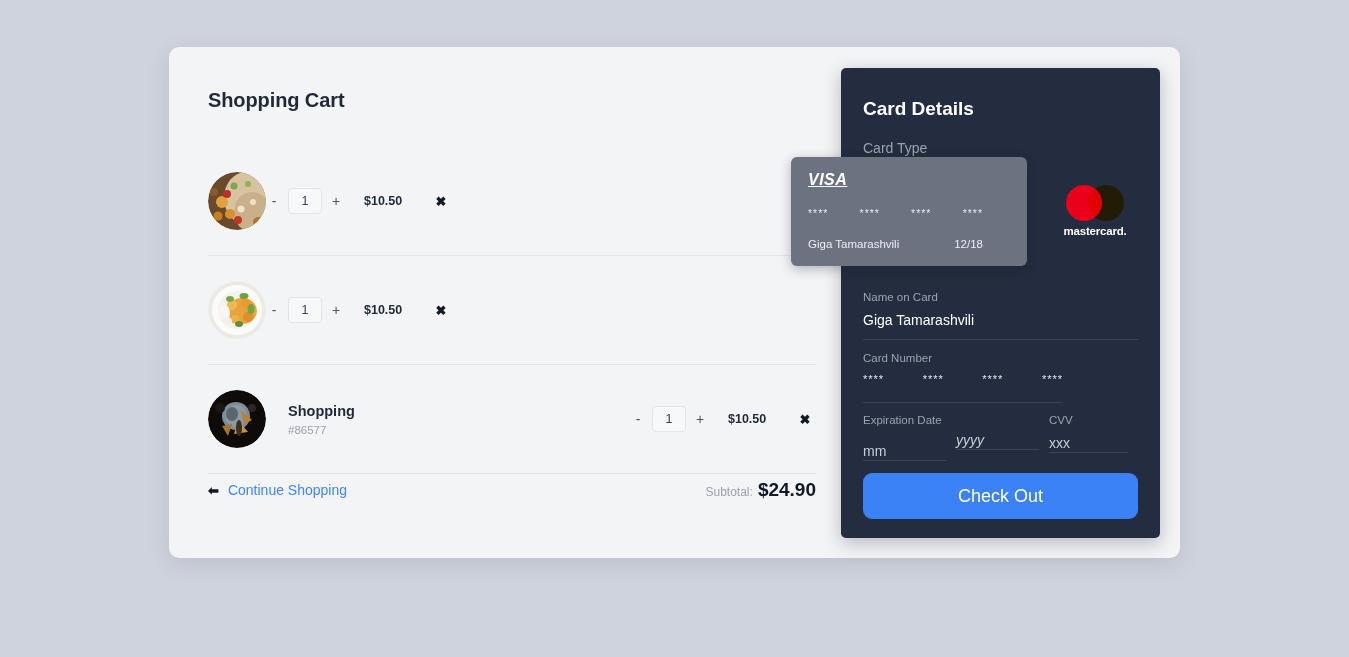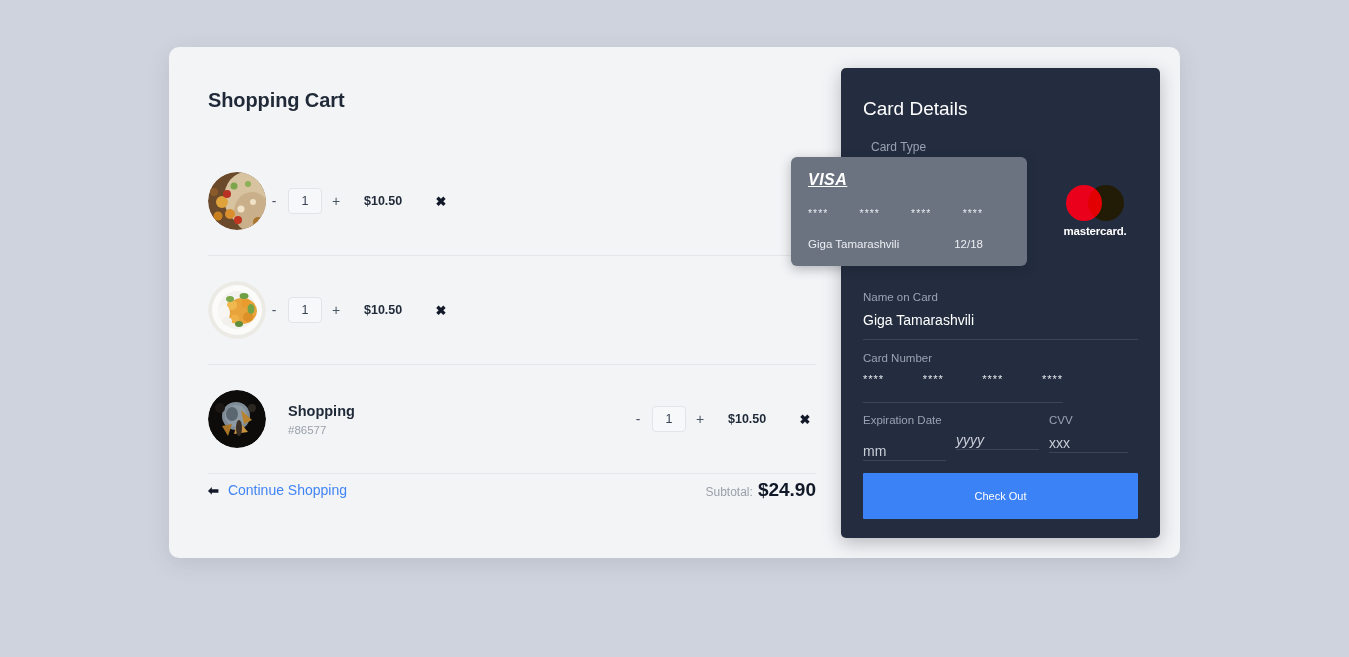--- a/index.html
+++ b/index.html
@@ -186,28 +186,28 @@
     height: 470px;
     background: #232d3f;
     border-radius: 5px;
     box-shadow: 0 5px 18px rgba(25,32,45,0.28);
   }
   .panel-title {
     position: absolute;
     left: 22px;
     top: 30px;
     font-size: 19px;
-    font-weight: normal;
+    font-weight: bold;
     color: #ffffff;
   }
   .card-type-label {
     position: absolute;
-    left: 30px;
+    left: 22px;
     top: 72px;
-    font-size: 12px;
+    font-size: 14px;
     color: #9aa3b2;
   }
 
   
   .visa-tile {
     position: absolute;
     left: -50px;
     top: 89px;
     width: 236px;
     height: 109px;
@@ -330,23 +330,23 @@
   }
 
   .checkout-btn {
     position: absolute;
     left: 22px;
     top: 405px;
     width: 275px;
     height: 46px;
     background: #3b82f6;
     border: none;
-    border-radius: 1px;
+    border-radius: 9px;
     color: #ffffff;
-    font-size: 11px;
+    font-size: 18px;
     font-family: "Liberation Sans", sans-serif;
     cursor: pointer;
   }
 </style>
 </head>
 <body>
 
 <div class="page-card">
 
   <div class="cart">

